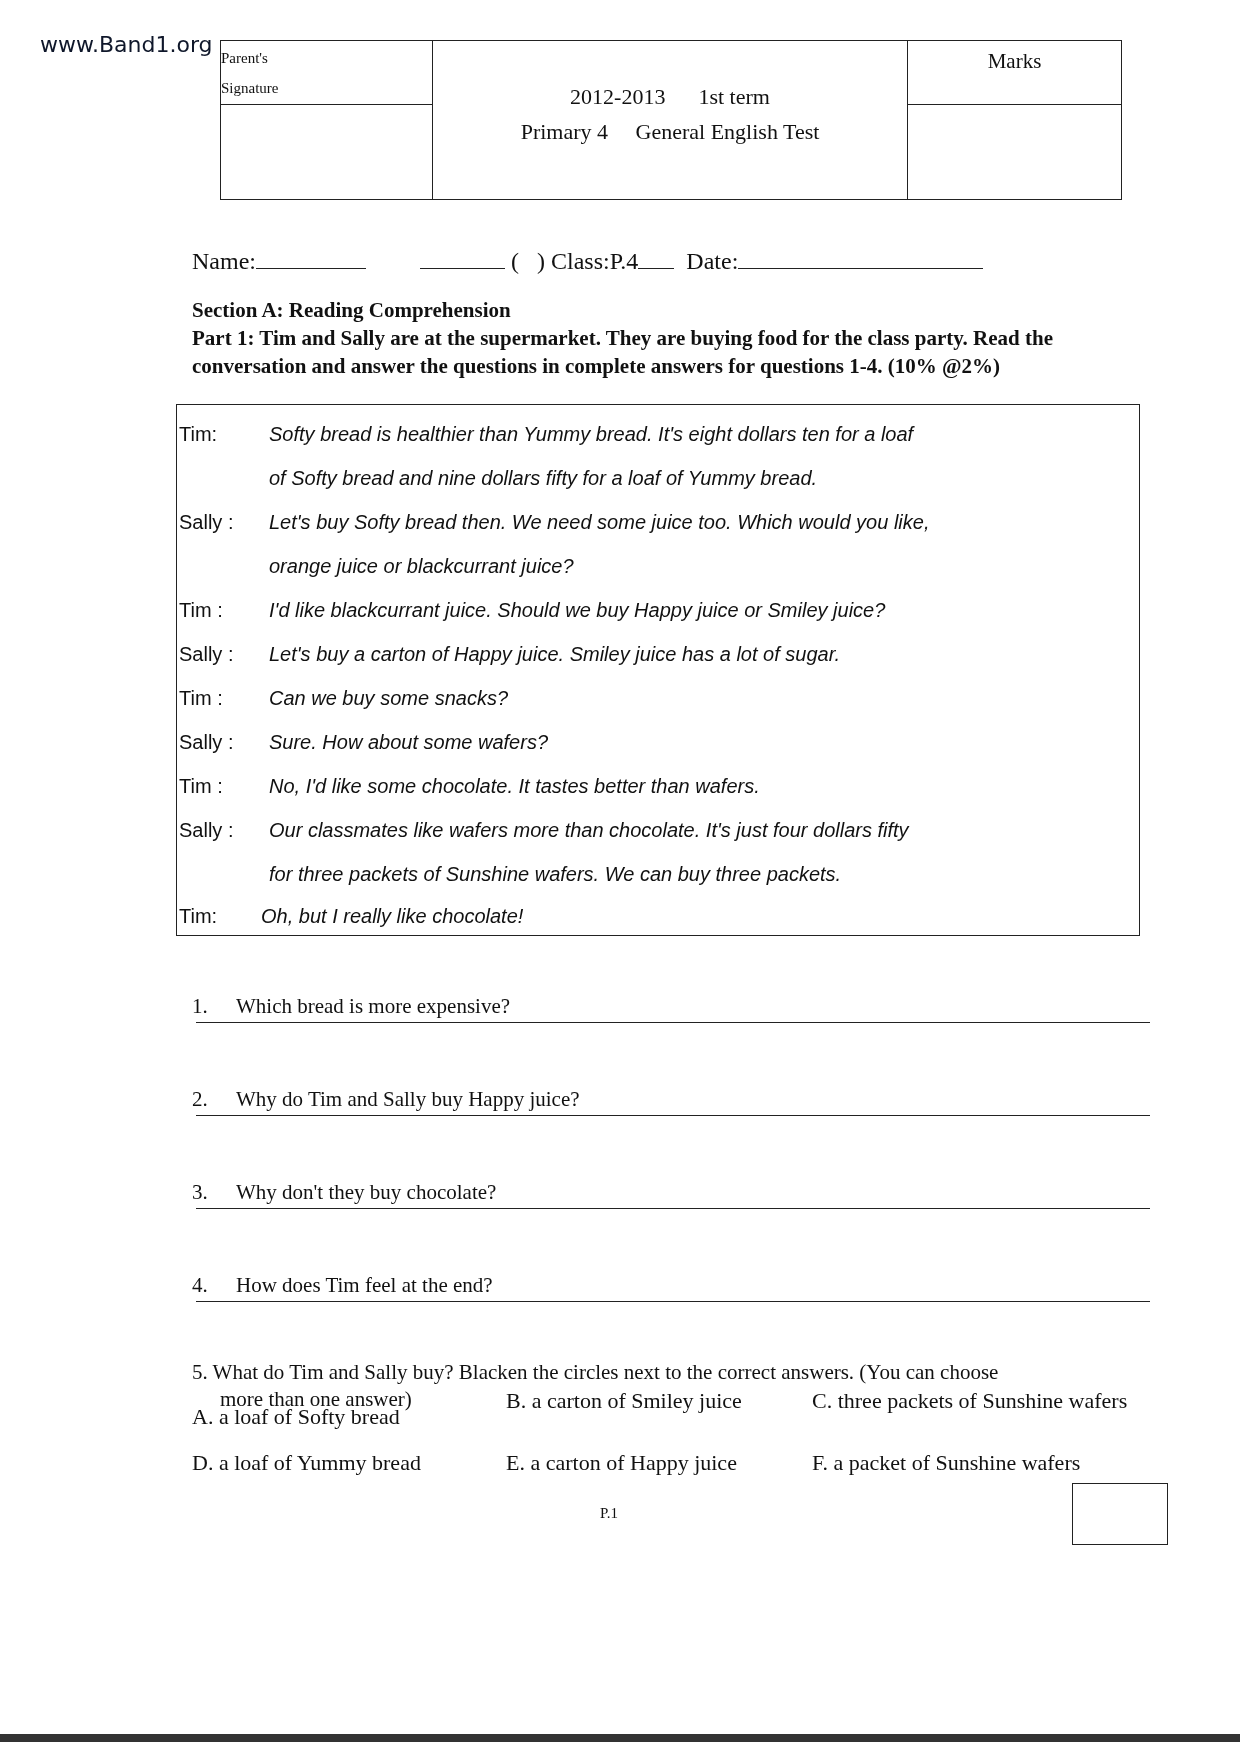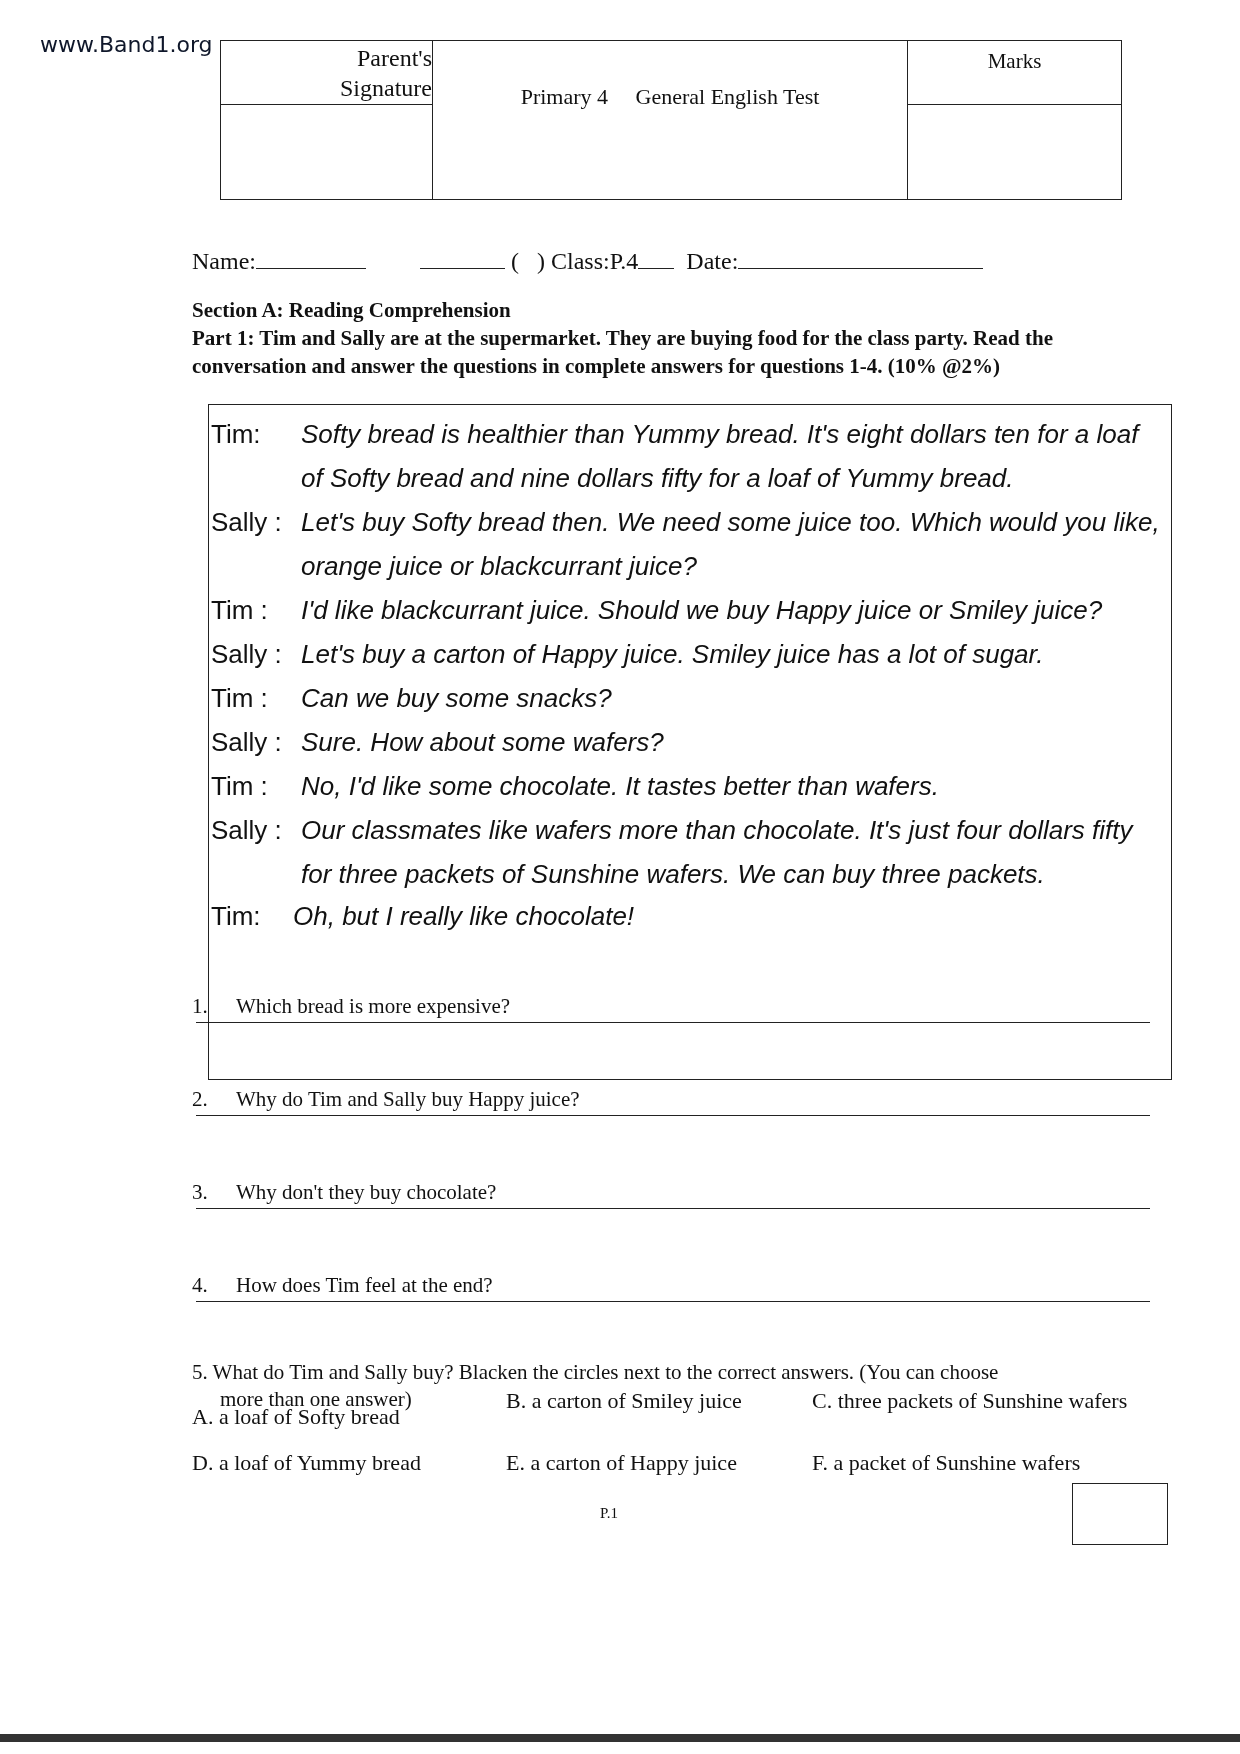--- a/index.html
+++ b/index.html
@@ -1,28 +1,28 @@
 <!DOCTYPE html>
 <html><head>
 <meta charset="utf-8">
 <style>
   html, body { margin:0; padding:0; background:#ffffff; }
   body { width:1240px; height:1754px; position:relative; overflow:hidden; color:#111; font-family:"Liberation Serif", serif; }
   .abs { position:absolute; }
   .watermark { left:40px; top:32px; font-family:"DejaVu Sans", sans-serif; font-size:22px; color:#0f172a; }
   .header-table { left:220px; top:40px; width:902px; height:160px; border:1.5px solid #222; box-sizing:border-box; }
   .hcell-sig { position:absolute; left:0; top:0; width:212px; height:100%; border-right:1.5px solid #222; box-sizing:border-box; }
-  .hcell-sig .lbl { position:absolute; left:0; top:0; width:100%; height:64px; border-bottom:1.5px solid #222; text-align:right; font-size:24px; line-height:30px; padding-top:2px; box-sizing:border-box;font-family:Liberation Serif, serif; }
+  .hcell-sig .lbl { position:absolute; left:0; top:0; width:100%; height:64px; border-bottom:1.5px solid #222; text-align:left; font-size:15px; line-height:30px; padding-top:2px; box-sizing:border-box;font-family:Liberation Serif, serif; }
   .hcell-center { position:absolute; left:212px; top:0; width:474px; height:100%; text-align:center; font-size:22px; line-height:35px; padding-top:38px; box-sizing:border-box; }
   .hcell-marks { position:absolute; left:686px; top:0; width:214px; height:100%; border-left:1.5px solid #222; box-sizing:border-box; }
   .hcell-marks .lbl { position:absolute; left:0; top:0; width:100%; height:64px; border-bottom:1.5px solid #222; text-align:center; font-size:21px; line-height:40px; box-sizing:border-box; }
   .infoline { left:192px; top:248px; font-size:24px; white-space:pre; }
   .blank { display:inline-block; border-bottom:1.5px solid #222; height:18px; vertical-align:baseline; }
   .section { left:192px; top:296px; width:960px; font-weight:bold; font-size:21px; line-height:28px; }
-  .dialog { left:208px; top:404px; width:964px; height:676px; border:1.5px solid #222; box-sizing:border-box; font-family:"Liberation Sans", sans-serif; font-size:26px; }
+  .dialog { left:176px; top:404px; width:964px; height:532px; border:1.5px solid #222; box-sizing:border-box; font-family:"Liberation Sans", sans-serif; font-size:20px; }
   .dline { position:absolute; left:0; height:30px; line-height:30px; white-space:nowrap; }
   .spk { position:absolute; left:2px; }
   .txt { position:absolute; left:92px;font-style:italic; }
   .q { left:192px; font-size:21px;margin-top:44px; }
   .qnum { display:inline-block; width:44px; }
   .answer-line { height:0; border-top:1.5px solid #222; }
   .opts { left:192px; font-size:22px; }
   .opt { position:absolute; white-space:nowrap; }
   .page-no { left:600px; top:1505px; font-size:15px; }
   .score-box { left:1072px; top:1483px; width:96px; height:62px; border:1.5px solid #222; box-sizing:border-box; }
@@ -34,20 +34,24 @@
 <div class="abs watermark">www.Band1.org</div>
 
 <div class="abs header-table">
   <div class="hcell-sig">
     <div class="lbl">
       <div>Parent's</div>
       <div>Signature</div>
     </div>
   </div>
   <div class="hcell-center">
+    <div>
+      <span>2012-2013</span>&nbsp;&nbsp;&nbsp;&nbsp;&nbsp;
+      <span>1st term</span>
+    </div>
     <div>
       <span>Primary 4</span>&nbsp;&nbsp;&nbsp;&nbsp;
       <span>General English Test</span>
     </div>
   </div>
   <div class="hcell-marks">
     <div class="lbl">Marks</div>
   </div>
 </div>
 

